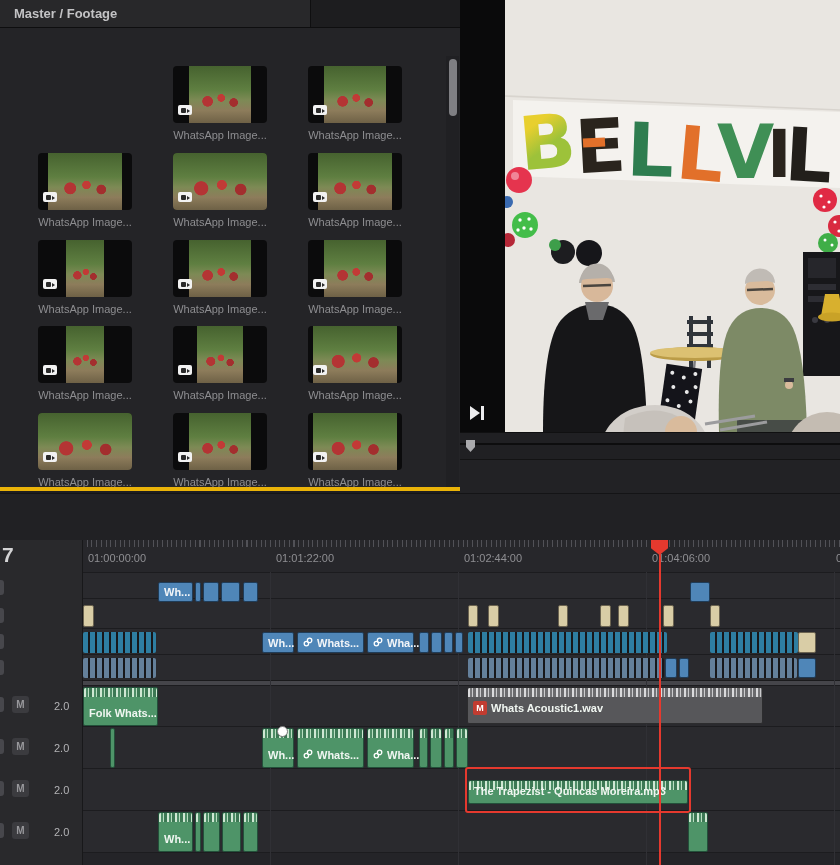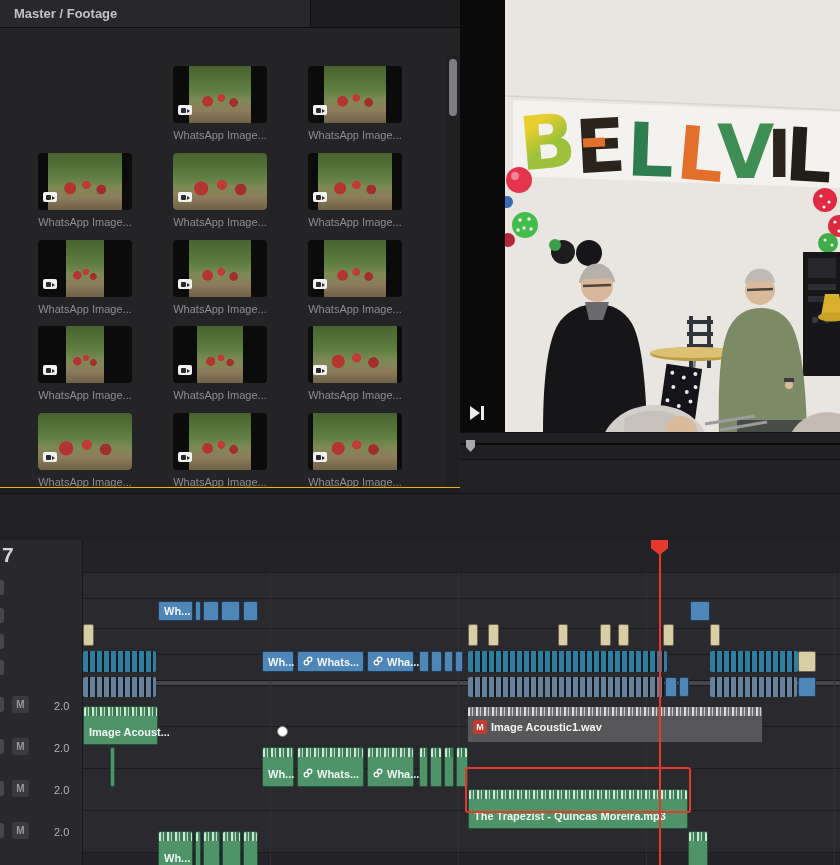--- a/index.html
+++ b/index.html
@@ -2,21 +2,21 @@
 <html><head>
 <meta charset="utf-8">
 <style>
   html,body{margin:0;padding:0;background:#151517;}
   body{width:840px;height:865px;overflow:hidden;font-family:"Liberation Sans",sans-serif;
        -webkit-font-smoothing:antialiased;}
   .app{position:relative;width:840px;height:865px;background:#1e1e20;overflow:hidden;}
   .abs{position:absolute;}
 
   
-  .media-pool{left:0;top:0;width:539px;height:487px;background:#7f1d1d;border-bottom:1px solid #eab308;overflow:hidden;}
+  .media-pool{left:0;top:0;width:539px;height:487px;background:#7f1d1d;border-bottom:4px solid #eab308;overflow:hidden;}
   .mp-header{position:absolute;left:0;top:0;width:460px;height:27px;background:#28282a;border-bottom:1px solid #0e0e0f;}
   .mp-header .crumb{position:absolute;left:14px;top:6px;font-size:13px;font-weight:700;color:#c3c3c5;}
   .mp-header-right{position:absolute;left:310px;top:0;width:150px;height:27px;background:#1d1d1f;border-left:1px solid #0f0f10;}
   .mp-body{position:absolute;left:0;top:28px;width:460px;height:459px;background:#242427;}
   .cell{position:absolute;width:94px;}
   .thumb{position:relative;width:94px;height:57px;background:#0b0b0c;border-radius:4px;overflow:hidden;}
   .photo{position:absolute;top:0;bottom:0;left:50%;transform:translateX(-50%);
      background:
        radial-gradient(circle at 30% 62%, #b43434 0 9%, rgba(0,0,0,0) 10%),
        radial-gradient(circle at 52% 56%, #c23a36 0 8%, rgba(0,0,0,0) 9%),
@@ -56,21 +56,21 @@
   .ruler .ticks{position:absolute;left:0;top:0;width:758px;height:7px;
      background:repeating-linear-gradient(90deg,#515157 0 1px,rgba(0,0,0,0) 1px 4.7px);}
   .rlabel{position:absolute;top:12px;font-size:11px;color:#8f8f93;}
   .grid{position:absolute;top:32px;width:1px;height:293px;background:#303035;}
   .divider{position:absolute;left:0;top:140px;width:840px;height:5px;background:#45454a;border-top:1px solid #1a1a1c;border-bottom:1px solid #1a1a1c;}
   .mbtn{position:absolute;left:12px;width:17px;height:17px;background:#3b3b3f;border-radius:3px;
         color:#98989c;font-size:10px;font-weight:700;text-align:center;line-height:17px;}
   .chfmt{position:absolute;left:54px;font-size:11px;color:#b2b2b5;}
   .sliver{position:absolute;left:0;width:4px;height:15px;background:#47474c;border-radius:0 3px 3px 0;}
 
-  .clip{position:absolute;border-radius:2px;box-sizing:border-box;margin-top:19px;}
+  .clip{position:absolute;border-radius:2px;box-sizing:border-box;}
   .blue{background:#4f86b8;border:1px solid #1f3c58;}
   .beige{background:#d9cda6;border:1px solid #6b6350;}
   .teal-strip{background:repeating-linear-gradient(90deg,#2e7ea2 0 5px,#17171a 5px 7px);border-radius:2px;}
   .light-strip{background:repeating-linear-gradient(90deg,#64809b 0 5px,#17171a 5px 7px);border-radius:2px;}
   .vlabel{position:absolute;left:5px;top:3px;font-size:11px;font-weight:700;color:#f2f5f8;white-space:nowrap;overflow:hidden;}
   .aclip{background:#4e9468;border:1px solid #23503a;}
   .wave{position:absolute;left:0;right:0;top:0;height:9px;background:#346f4d;
      background-image:repeating-linear-gradient(90deg,#d6ecd9 0 2px,#4d8c66 2px 4px,#bfe3c6 4px 5px,#3c7753 5px 8px);
      border-radius:2px 2px 0 0;opacity:.95;}
   .alabel{position:absolute;left:5px;bottom:6px;font-size:11px;font-weight:700;color:#f0f6f1;white-space:nowrap;overflow:hidden;display:flex;align-items:center;gap:4px;}
@@ -382,20 +382,28 @@
     <div class="row" style="top:58px;height:30px"></div>
     <div class="row" style="top:88px;height:26px"></div>
     <div class="row" style="top:114px;height:26px"></div>
     <div class="divider"></div>
     <div class="row" style="top:145px;height:41px"></div>
     <div class="row" style="top:186px;height:42px"></div>
     <div class="row" style="top:228px;height:42px"></div>
     <div class="row" style="top:270px;height:42px"></div>
     <div class="row" style="top:312px;height:13px;background:#242428"></div>
 
+    <div class="ruler">
+      <div class="ticks"></div>
+      <span class="rlabel" style="left:6px">01:00:00:00</span>
+      <span class="rlabel" style="left:194px">01:01:22:00</span>
+      <span class="rlabel" style="left:382px">01:02:44:00</span>
+      <span class="rlabel" style="left:570px">01:04:06:00</span>
+      <span class="rlabel" style="left:754px">0</span>
+    </div>
 
     <div class="grid" style="left:270px"></div>
     <div class="grid" style="left:458px"></div>
     <div class="grid" style="left:646px"></div>
     <div class="grid" style="left:834px"></div>
 
     <div class="clip blue" style="left:158px;top:42px;width:35px;height:20px">
         <span class="vlabel">Wh...</span>
       </div>
     <div class="clip blue" style="left:195px;top:42px;width:6px;height:20px"></div>
@@ -445,27 +453,27 @@
 
     <div class="clip light-strip" style="left:83px;top:118px;width:73px;height:20px"></div>
     <div class="clip light-strip" style="left:468px;top:118px;width:196px;height:20px"></div>
     <div class="clip blue" style="left:665px;top:118px;width:12px;height:20px"></div>
     <div class="clip blue" style="left:679px;top:118px;width:10px;height:20px"></div>
     <div class="clip light-strip" style="left:710px;top:118px;width:87px;height:20px"></div>
     <div class="clip blue" style="left:798px;top:118px;width:18px;height:20px"></div>
 
     <div class="clip aclip" style="left:83px;top:147px;width:75px;height:39px">
       <div class="wave"></div>
-      <span class="alabel">Image Acoust...</span>
+      <span class="alabel">Folk Whats...</span>
     </div>
     <div class="clip muted" style="left:467px;top:147px;width:296px;height:37px">
       <div class="wave"></div>
       <span class="alabel" style="bottom:auto;top:13px">
           <span class="mflag">M</span>
-          <span>Image Acoustic1.wav</span>
+          <span>Whats Acoustic1.wav</span>
         </span>
     </div>
 
     <div class="clip aclip" style="left:110px;top:188px;width:5px;height:40px"></div>
     <div class="clip aclip" style="left:262px;top:188px;width:32px;height:40px">
       <div class="wave"></div>
       <span class="alabel">Wh...</span>
     </div>
     <div class="clip aclip" style="left:297px;top:188px;width:67px;height:40px">
       <div class="wave"></div>
@@ -494,21 +502,21 @@
         <div class="wave"></div>
       </div>
     <div class="clip aclip" style="left:444px;top:188px;width:10px;height:40px">
         <div class="wave"></div>
       </div>
     <div class="clip aclip" style="left:456px;top:188px;width:12px;height:40px">
         <div class="wave"></div>
       </div>
     <div class="kfdot" style="left:277px;top:186px"></div>
 
-    <div class="clip aclip" style="left:468px;top:230px;width:220px;height:40px">
+    <div class="clip aclip" style="left:468px;top:240px;width:220px;height:24px">
       <div class="wave"></div>
       <span class="alabel">The Trapezist - Quincas Moreira.mp3</span>
     </div>
     <div class="selbox" style="left:465px;top:227px;width:222px;height:42px"></div>
 
     <div class="clip aclip" style="left:158px;top:272px;width:35px;height:40px">
       <div class="wave"></div>
       <span class="alabel">Wh...</span>
     </div>
     <div class="clip aclip" style="left:195px;top:272px;width:6px;height:40px">

